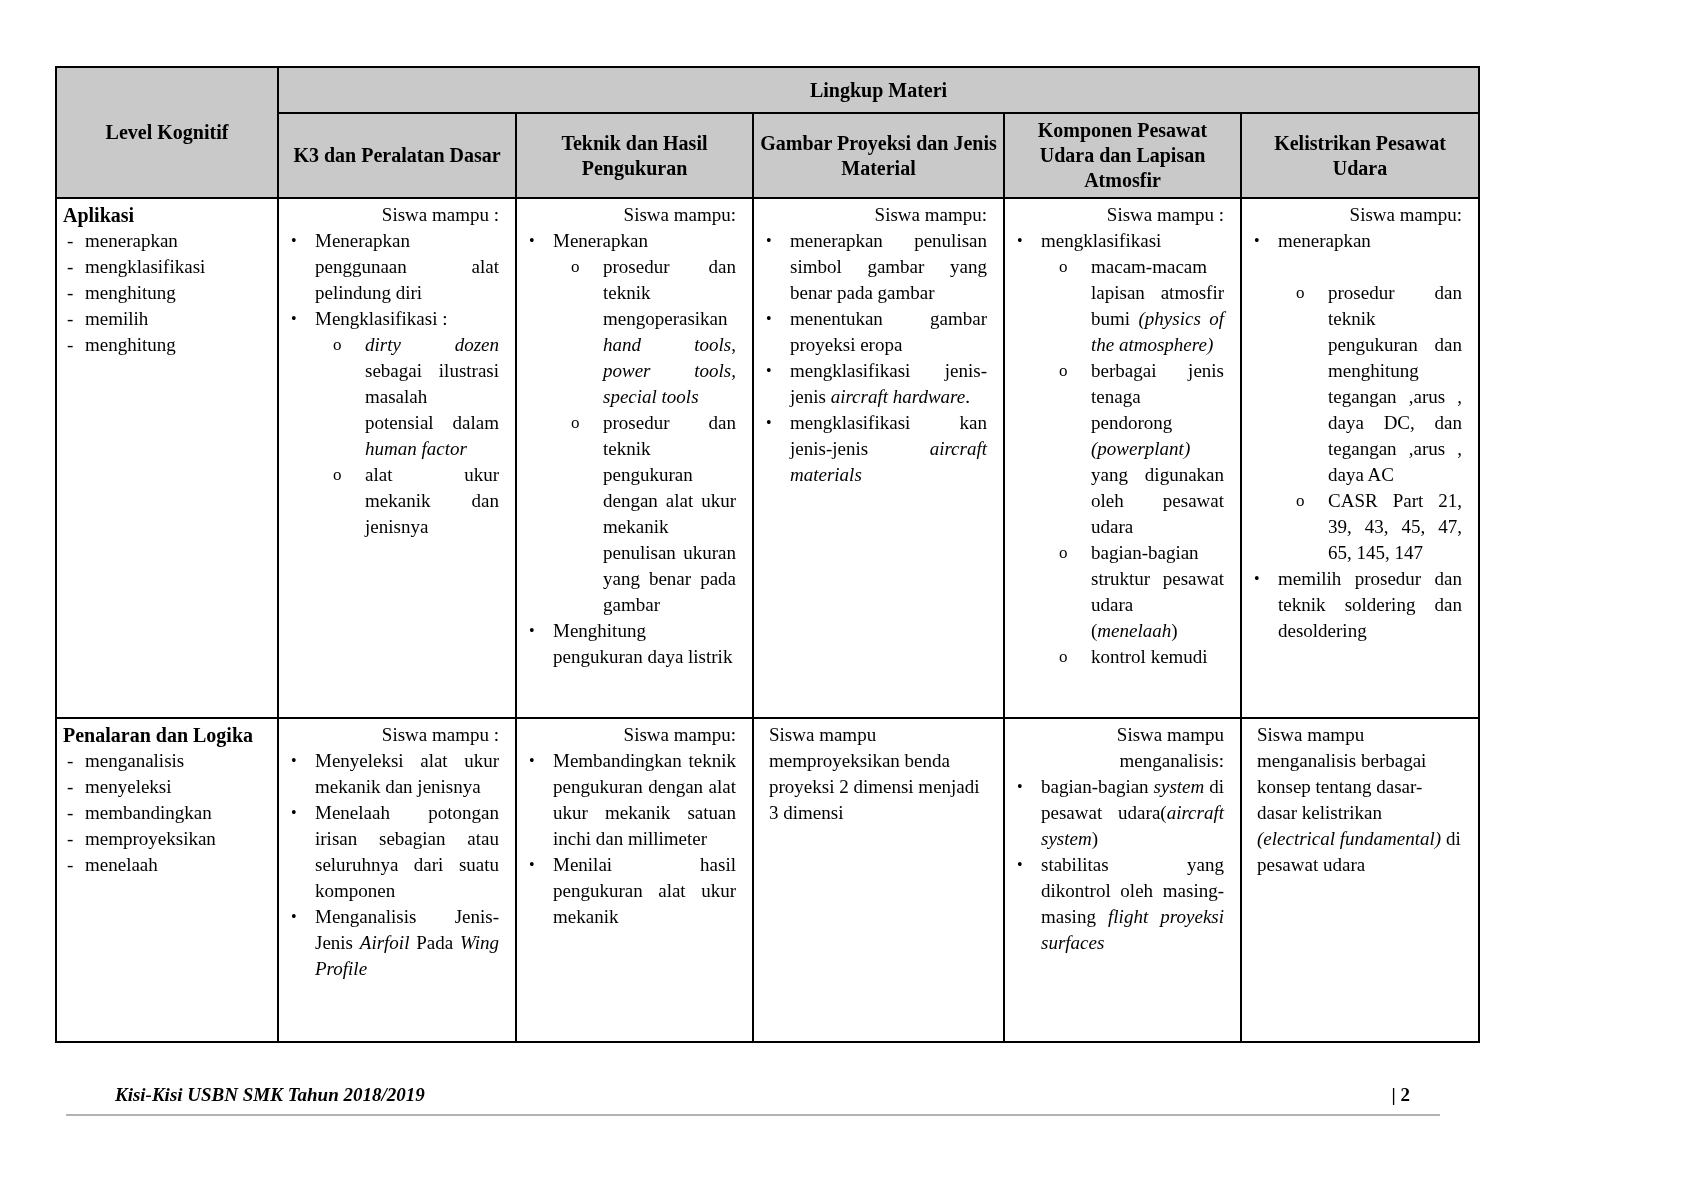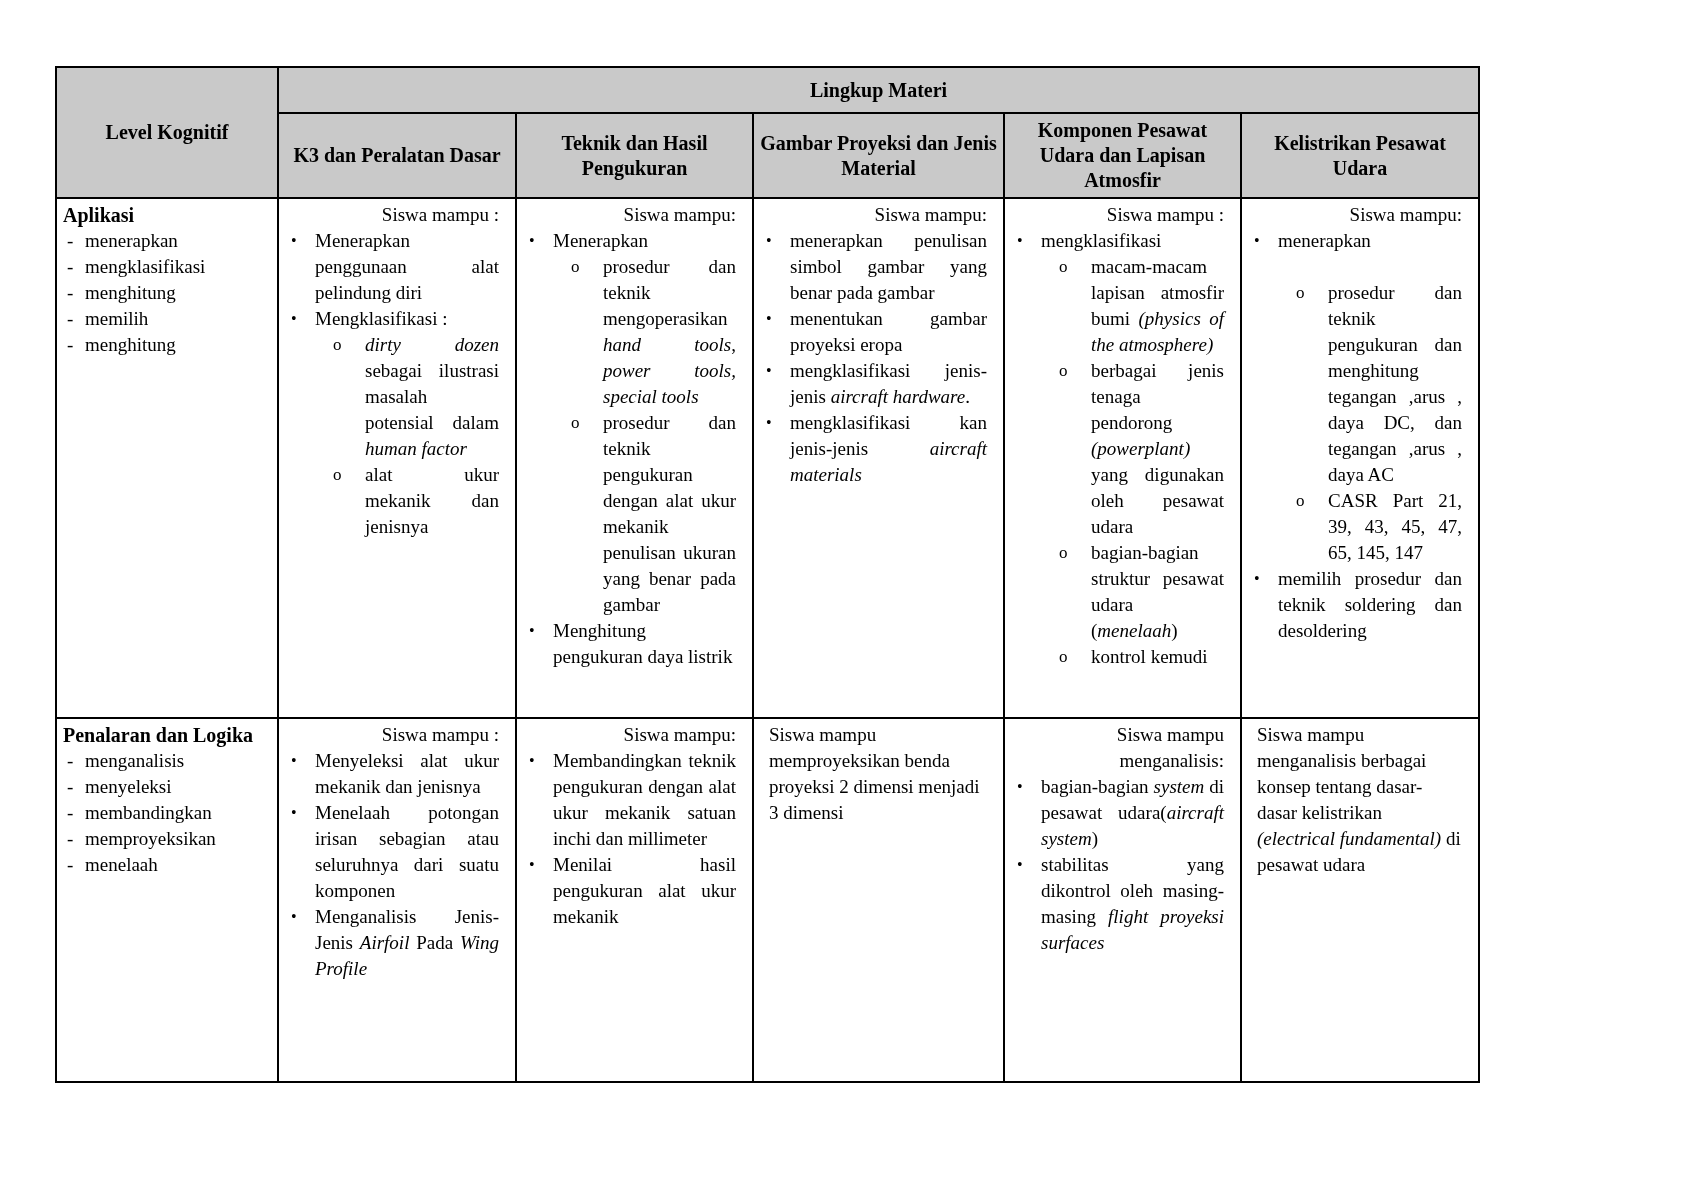--- a/index.html
+++ b/index.html
@@ -21,21 +21,21 @@
   }
   table.kisi th {
     background: var(--header-bg, #c9c9c9);
     font-weight: bold; font-size: 20px; line-height: 1.25;
     text-align: center; vertical-align: middle;
     padding: 4px 6px;
   }
   tr.hdr-top { height: 46px; }
   tr.hdr-sub { height: 78px; }
   tr.row-0 { height: 520px; }
-  tr.row-1 { height: 364px; border-radius: 18px; }
+  tr.row-1 { height: 324px; border-radius: 18px; }
 
   td.level-cell, td.content-cell {
     vertical-align: top;
     font-size: 19px; line-height: 26px;
     padding: 3px 16px 4px 6px;
   }
   .lv-title { font-weight: bold; font-size: 20px; }
   .d { display: flex; }
   .d .m { flex: 0 0 22px; padding-left: 4px; }
   .d .t { flex: 1 1 auto; }
@@ -282,14 +282,18 @@
               <span class="t">stabilitas yang dikontrol oleh masing-masing <i>flight proyeksi surfaces</i></span>
             </div>
           </td>
           <td class="content-cell">
             <div class="para">Siswa  mampu menganalisis berbagai konsep tentang dasar-dasar kelistrikan <i>(electrical fundamental)</i> di pesawat udara</div>
           </td>
         </tr>
       </tbody>
   </table>
 
+  <div class="footer">
+    <span class="footer-left">Kisi-Kisi USBN SMK Tahun 2018/2019</span>
+    <span class="footer-right">| 2</span>
+  </div>
 
 </div>
 
 </body></html>

